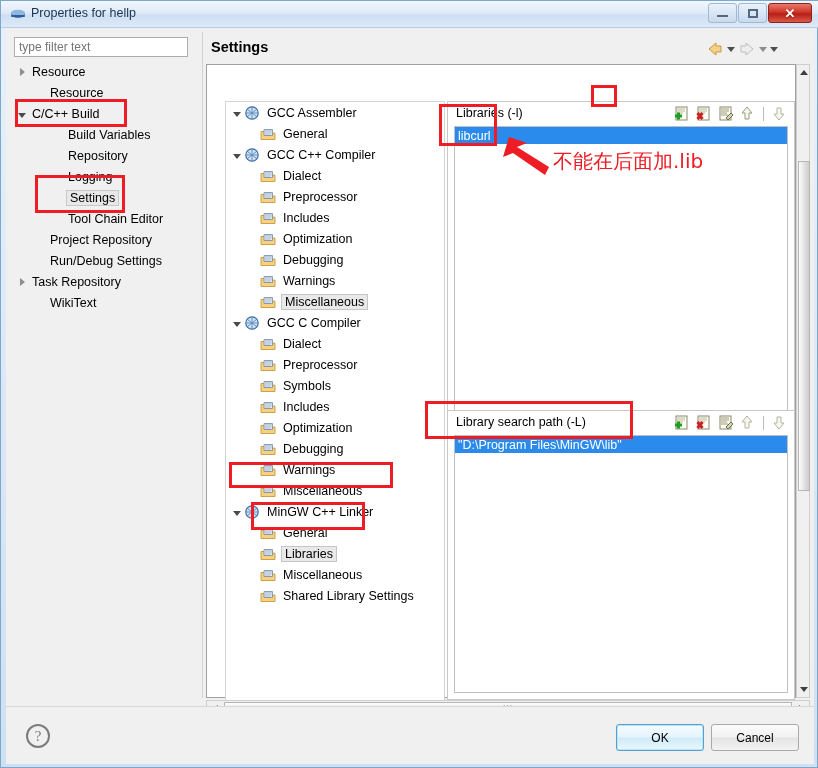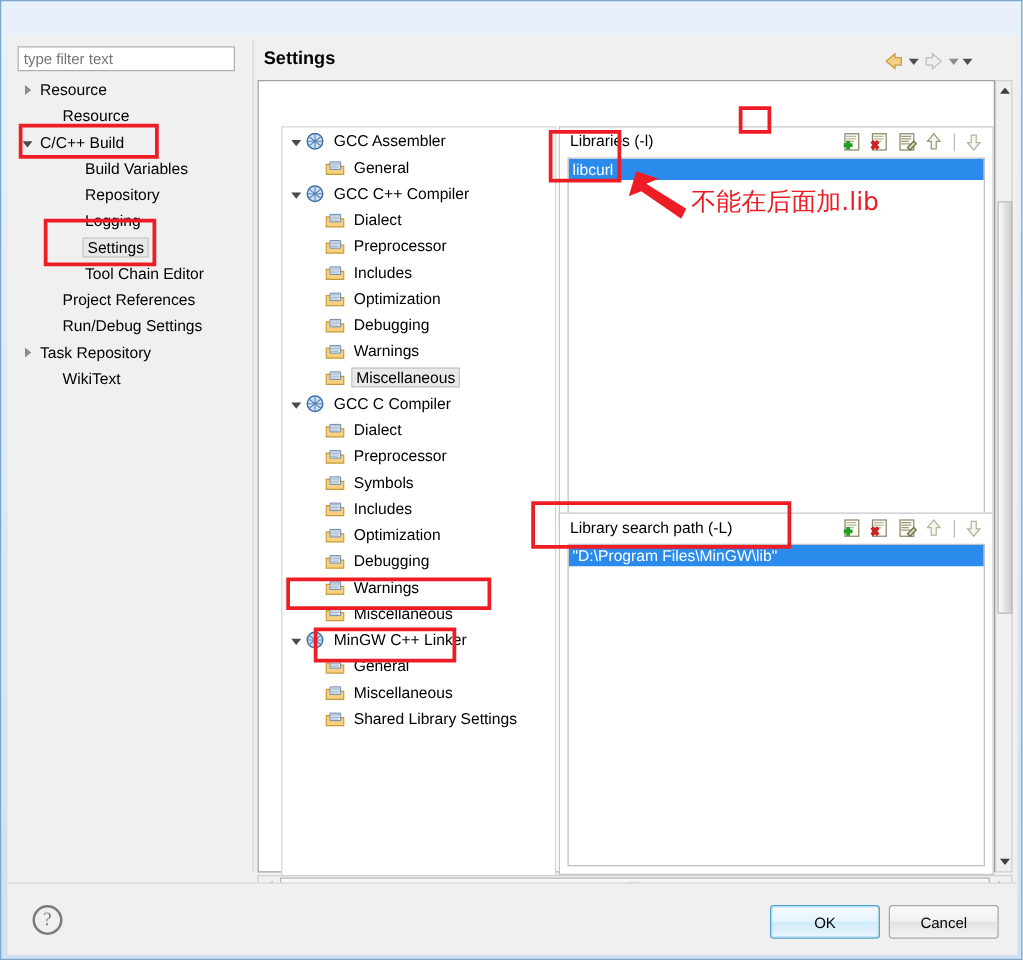--- a/index.html
+++ b/index.html
@@ -281,20 +281,38 @@
     font-family: "DejaVu Sans", sans-serif;
     white-space: nowrap;
   }
   #anno-arrow { position: absolute; left: 500px; top: 130px; }
 </style>
 </head>
 <body>
 
 <div id="window">
 
+  <div id="titlebar">
+    <svg id="title-icon" viewBox="0 0 16 16">
+      <ellipse cx="8" cy="7" rx="7" ry="4" fill="#4c7fc0"></ellipse>
+      <ellipse cx="8" cy="6" rx="7" ry="3.2" fill="#8fb6e0"></ellipse>
+      <rect x="1" y="8" width="14" height="2" rx="1" fill="#2f5d97"></rect>
+    </svg>
+    <div id="title-text">Properties for hellp</div>
+
+    <div class="winbtn" id="btn-min">
+        <i></i>
+      </div>
+    <div class="winbtn" id="btn-max">
+        <i></i>
+      </div>
+    <div class="winbtn" id="btn-close">
+      <span>✕</span>
+    </div>
+  </div>
 
   <div id="body">
 
     <input id="filter-input" type="text" placeholder="type filter text" style="">
 
     <div id="nav-tree">
         <div class="nav-item" style="padding-left: 0px;">
           <span class="nav-arrow collapsed"></span>
           <span class="nav-label">Resource</span>
         </div>
@@ -321,21 +339,21 @@
         <div class="nav-item" style="padding-left: 36px;">
           <span class="nav-arrow"></span>
           <span class="nav-label selected">Settings</span>
         </div>
         <div class="nav-item" style="padding-left: 36px;">
           <span class="nav-arrow"></span>
           <span class="nav-label">Tool Chain Editor</span>
         </div>
         <div class="nav-item" style="padding-left: 18px;">
           <span class="nav-arrow"></span>
-          <span class="nav-label">Project References</span>
+          <span class="nav-label">Project Repository</span>
         </div>
         <div class="nav-item" style="padding-left: 18px;">
           <span class="nav-arrow"></span>
           <span class="nav-label">Run/Debug Settings</span>
         </div>
         <div class="nav-item" style="padding-left: 0px;">
           <span class="nav-arrow collapsed"></span>
           <span class="nav-label">Task Repository</span>
         </div>
         <div class="nav-item" style="padding-left: 18px;">
@@ -549,20 +567,29 @@
               </svg></span>
             <span class="tree-text">General</span>
           </div>
           <div class="tree-row" style="padding-left: 20px;">
             <span class="tree-arrow"></span>
             <span class="tree-icon"><svg viewBox="0 0 16 16" width="16" height="16">
                 <path d="M1 5.5h5.5l1.2 1.6H15v6.4H1z" fill="#f7d17f" stroke="#c79a3b" stroke-width="0.9"></path>
                 <path d="M4 3.5h8.5v6H4z" fill="#eef2f8" stroke="#6d88a8" stroke-width="0.8"></path>
                 <path d="M4.8 4.6l7 0M4.8 5.8l7 0M4.8 7l7 0M4.8 8.2l6 0" stroke="#93a9c2" stroke-width="0.6"></path>
               </svg></span>
+            <span class="tree-text selected">Libraries</span>
+          </div>
+          <div class="tree-row" style="padding-left: 20px;">
+            <span class="tree-arrow"></span>
+            <span class="tree-icon"><svg viewBox="0 0 16 16" width="16" height="16">
+                <path d="M1 5.5h5.5l1.2 1.6H15v6.4H1z" fill="#f7d17f" stroke="#c79a3b" stroke-width="0.9"></path>
+                <path d="M4 3.5h8.5v6H4z" fill="#eef2f8" stroke="#6d88a8" stroke-width="0.8"></path>
+                <path d="M4.8 4.6l7 0M4.8 5.8l7 0M4.8 7l7 0M4.8 8.2l6 0" stroke="#93a9c2" stroke-width="0.6"></path>
+              </svg></span>
             <span class="tree-text">Miscellaneous</span>
           </div>
           <div class="tree-row" style="padding-left: 20px;">
             <span class="tree-arrow"></span>
             <span class="tree-icon"><svg viewBox="0 0 16 16" width="16" height="16">
                 <path d="M1 5.5h5.5l1.2 1.6H15v6.4H1z" fill="#f7d17f" stroke="#c79a3b" stroke-width="0.9"></path>
                 <path d="M4 3.5h8.5v6H4z" fill="#eef2f8" stroke="#6d88a8" stroke-width="0.8"></path>
                 <path d="M4.8 4.6l7 0M4.8 5.8l7 0M4.8 7l7 0M4.8 8.2l6 0" stroke="#93a9c2" stroke-width="0.6"></path>
               </svg></span>
             <span class="tree-text">Shared Library Settings</span>

